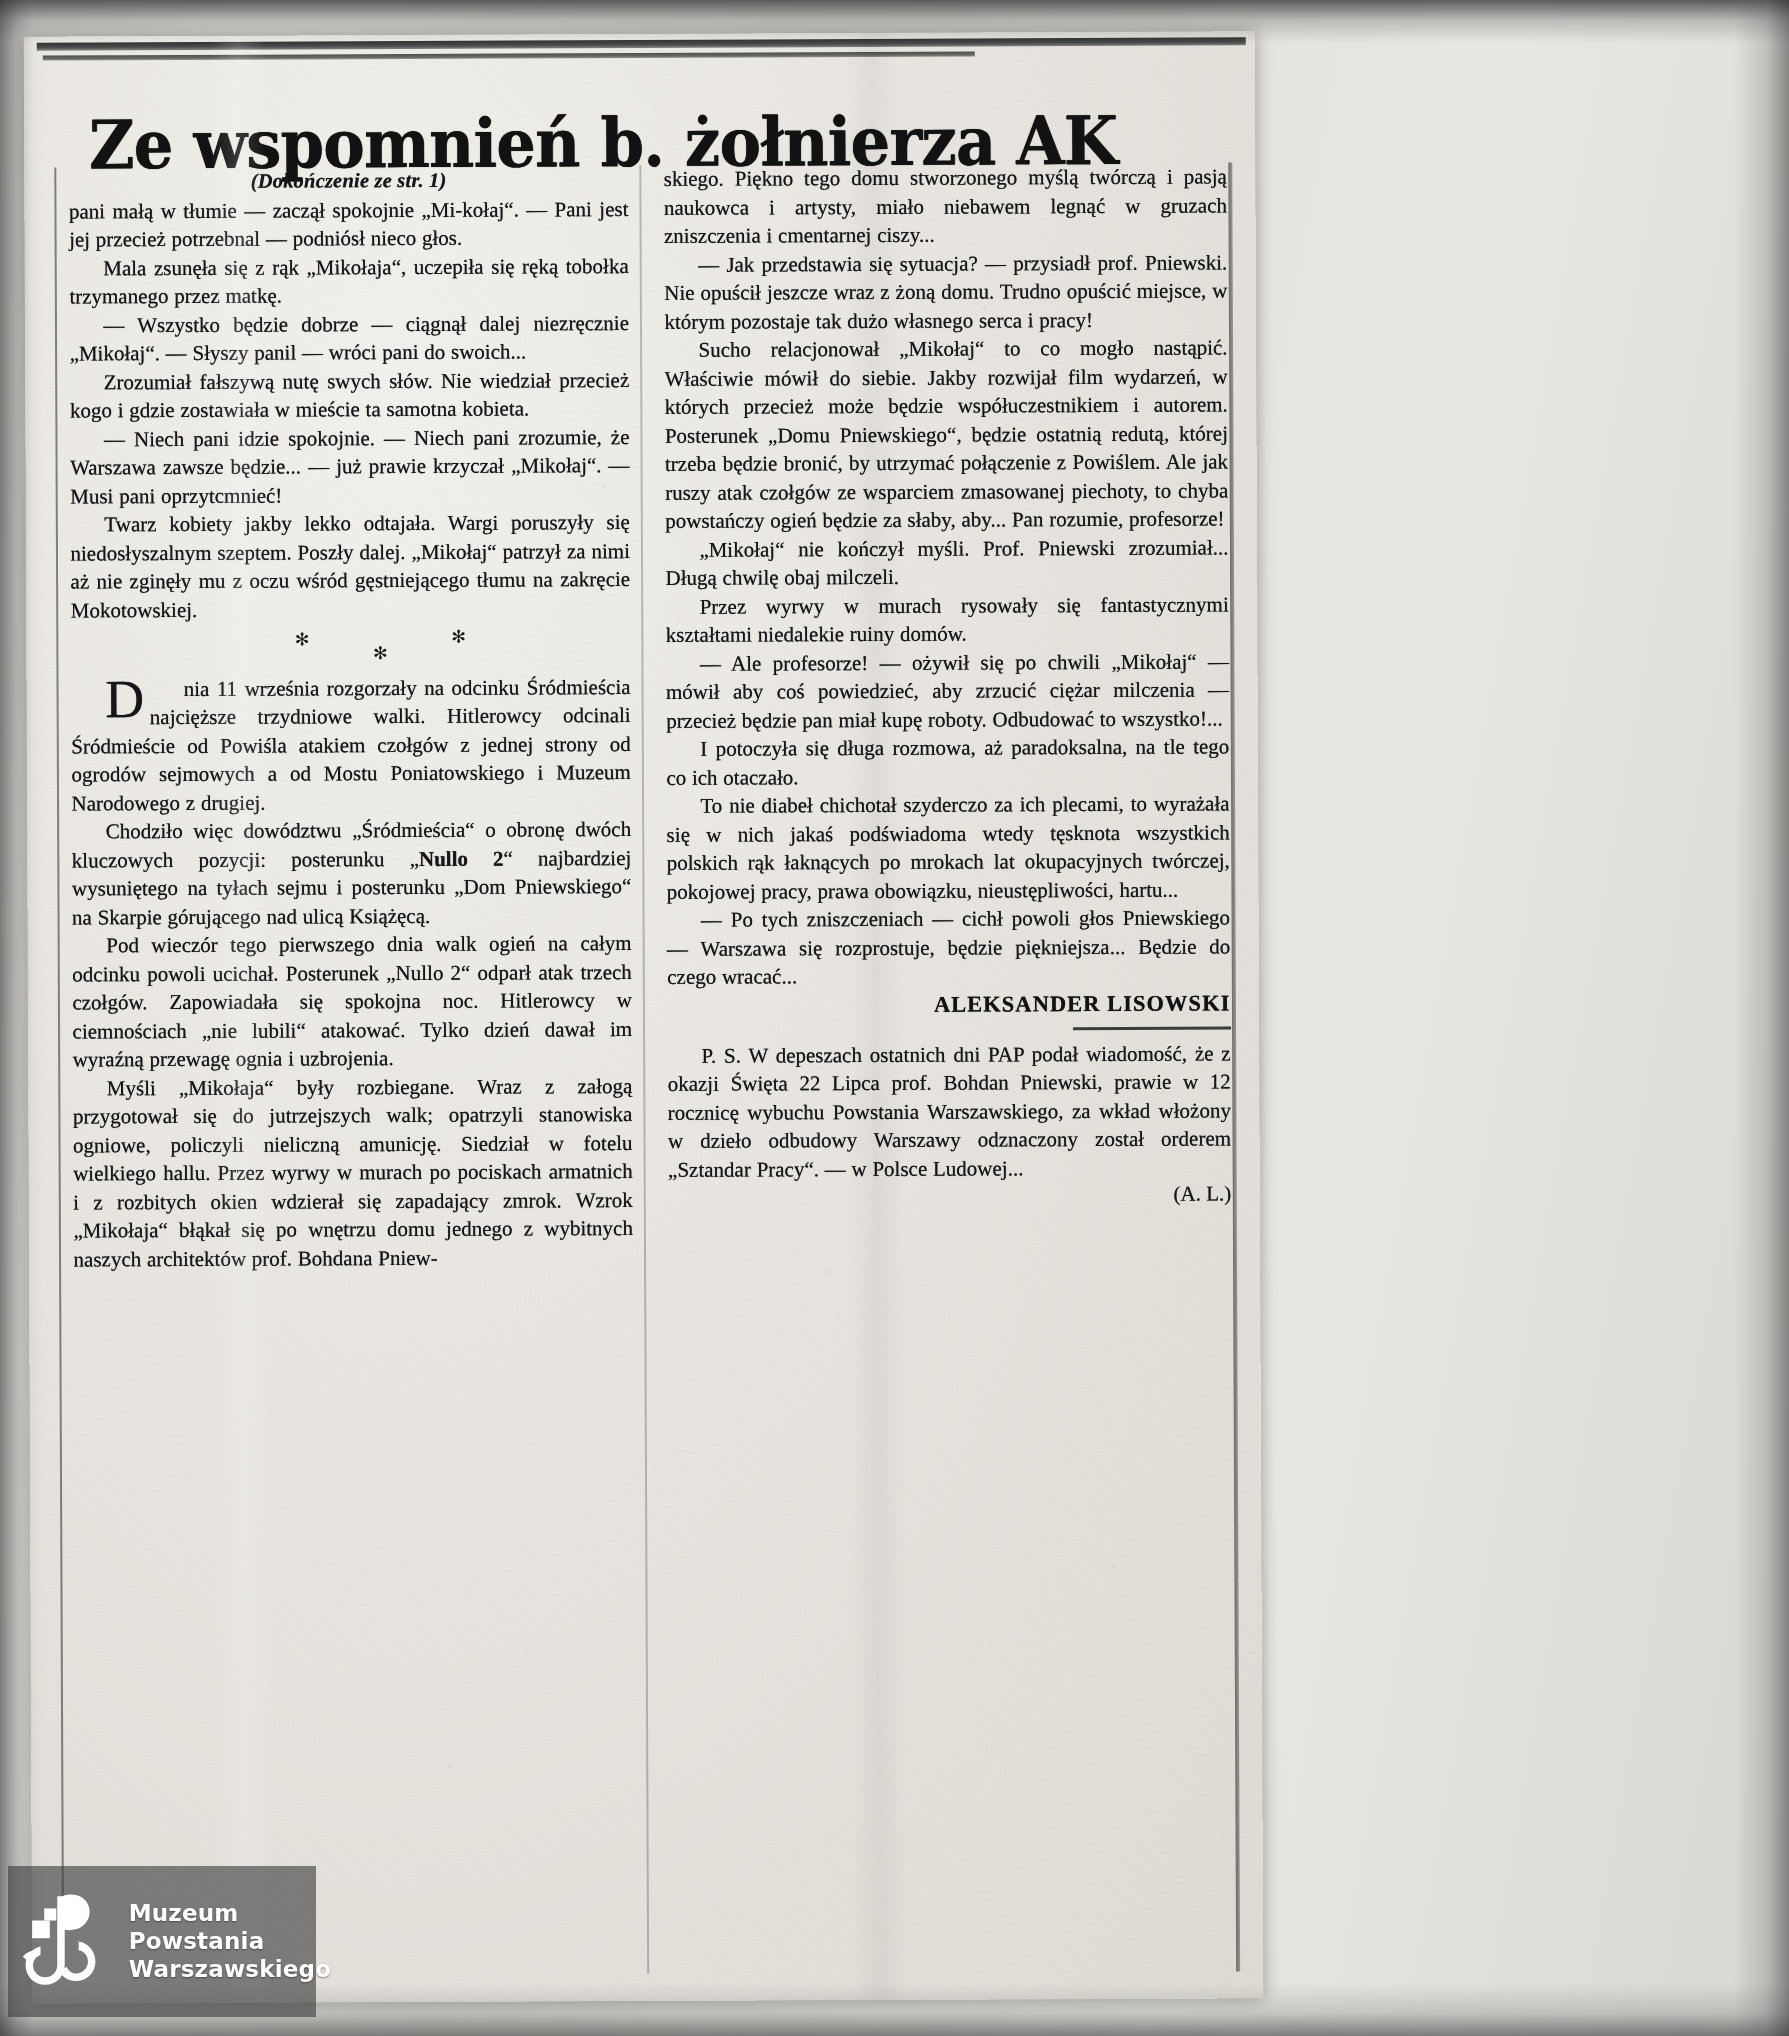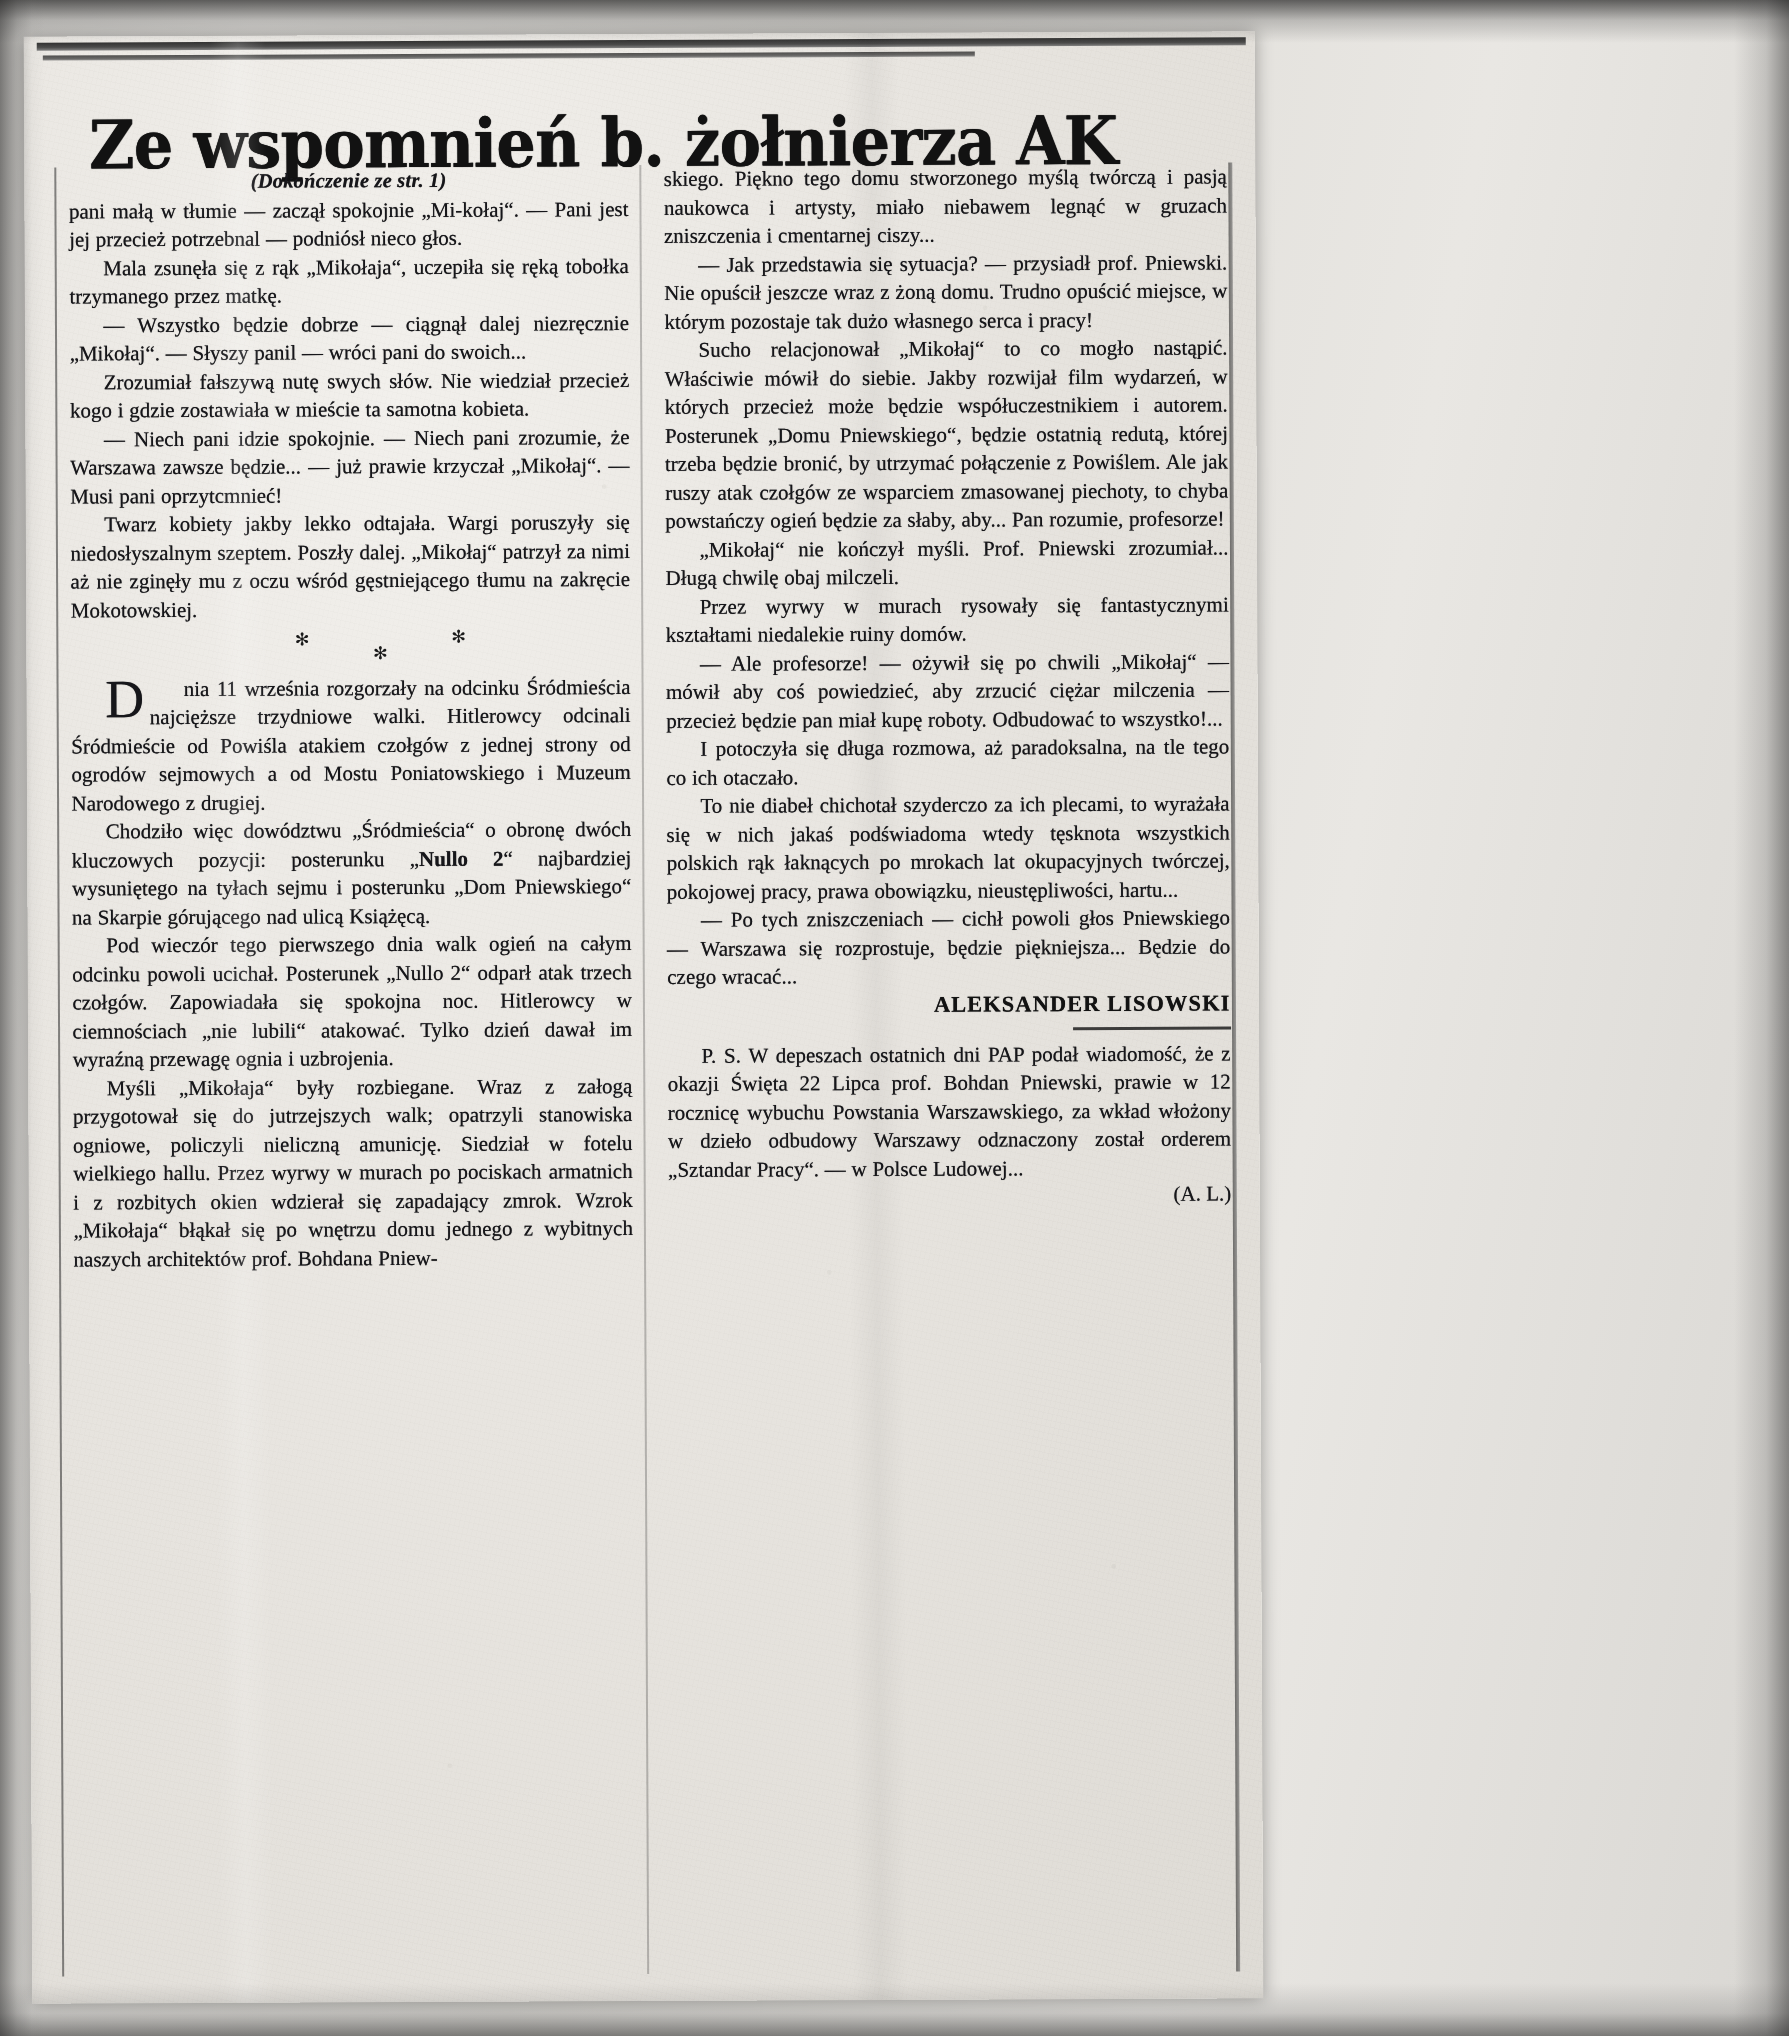--- a/index.html
+++ b/index.html
@@ -244,15 +244,38 @@
         <div class="ps-rule"></div>
 
         <p class="body">P. S. W depeszach ostatnich dni PAP podał wiadomość, że z okazji Święta 22 Lipca prof. Bohdan Pniewski, prawie w 12 rocznicę wybuchu Powstania Warszawskiego, za wkład włożony w dzieło odbudowy Warszawy odznaczony został orderem „Sztandar Pracy“. — w Polsce Ludowej...</p>
 
         <p class="signoff">(A. L.)</p>
       </div>
 
     </div>
   </div>
 
+  <div id="wm">
+    <div class="mark">
+      <svg viewBox="0 0 104 116" width="97" height="108" aria-hidden="true">
+        <g fill="#ffffff">
+
+          <path d="M46 10 c10-4 22-2 27 7 c6 10 2 22-8 27 c-5 2-11 3-16 2 l0 38 c0 12-9 21-21 21 c-12 0-21-9-21-21 c0-10 7-18 16-20 l0 9 c-5 2-8 6-8 11 c0 7 6 13 13 13 c7 0 13-6 13-13 l0-74 z"></path>
+
+          <path d="M63 58 c11 2 19 11 19 22 c0 12-9 21-21 21 c-8 0-15-4-18-11 l8-4 c2 4 6 7 10 7 c7 0 13-6 13-13 c0-6-4-11-10-12 l0-10 z"></path>
+
+          <path d="M16 68 c-5 1-9 3-12 7 l6 5 c2-3 4-4 7-5 l-1-7 z"></path>
+
+          <rect x="14" y="36" width="19" height="19"></rect>
+          <rect x="42" y="26" width="15" height="15"></rect>
+          <rect x="27" y="23" width="13" height="13"></rect>
+        </g>
+      </svg>
+    </div>
+    <div class="wtext">
+      <div>Muzeum</div>
+      <div>Powstania</div>
+      <div>Warszawskiego</div>
+    </div>
+  </div>
 
 </div>
 
 
 </body></html>

